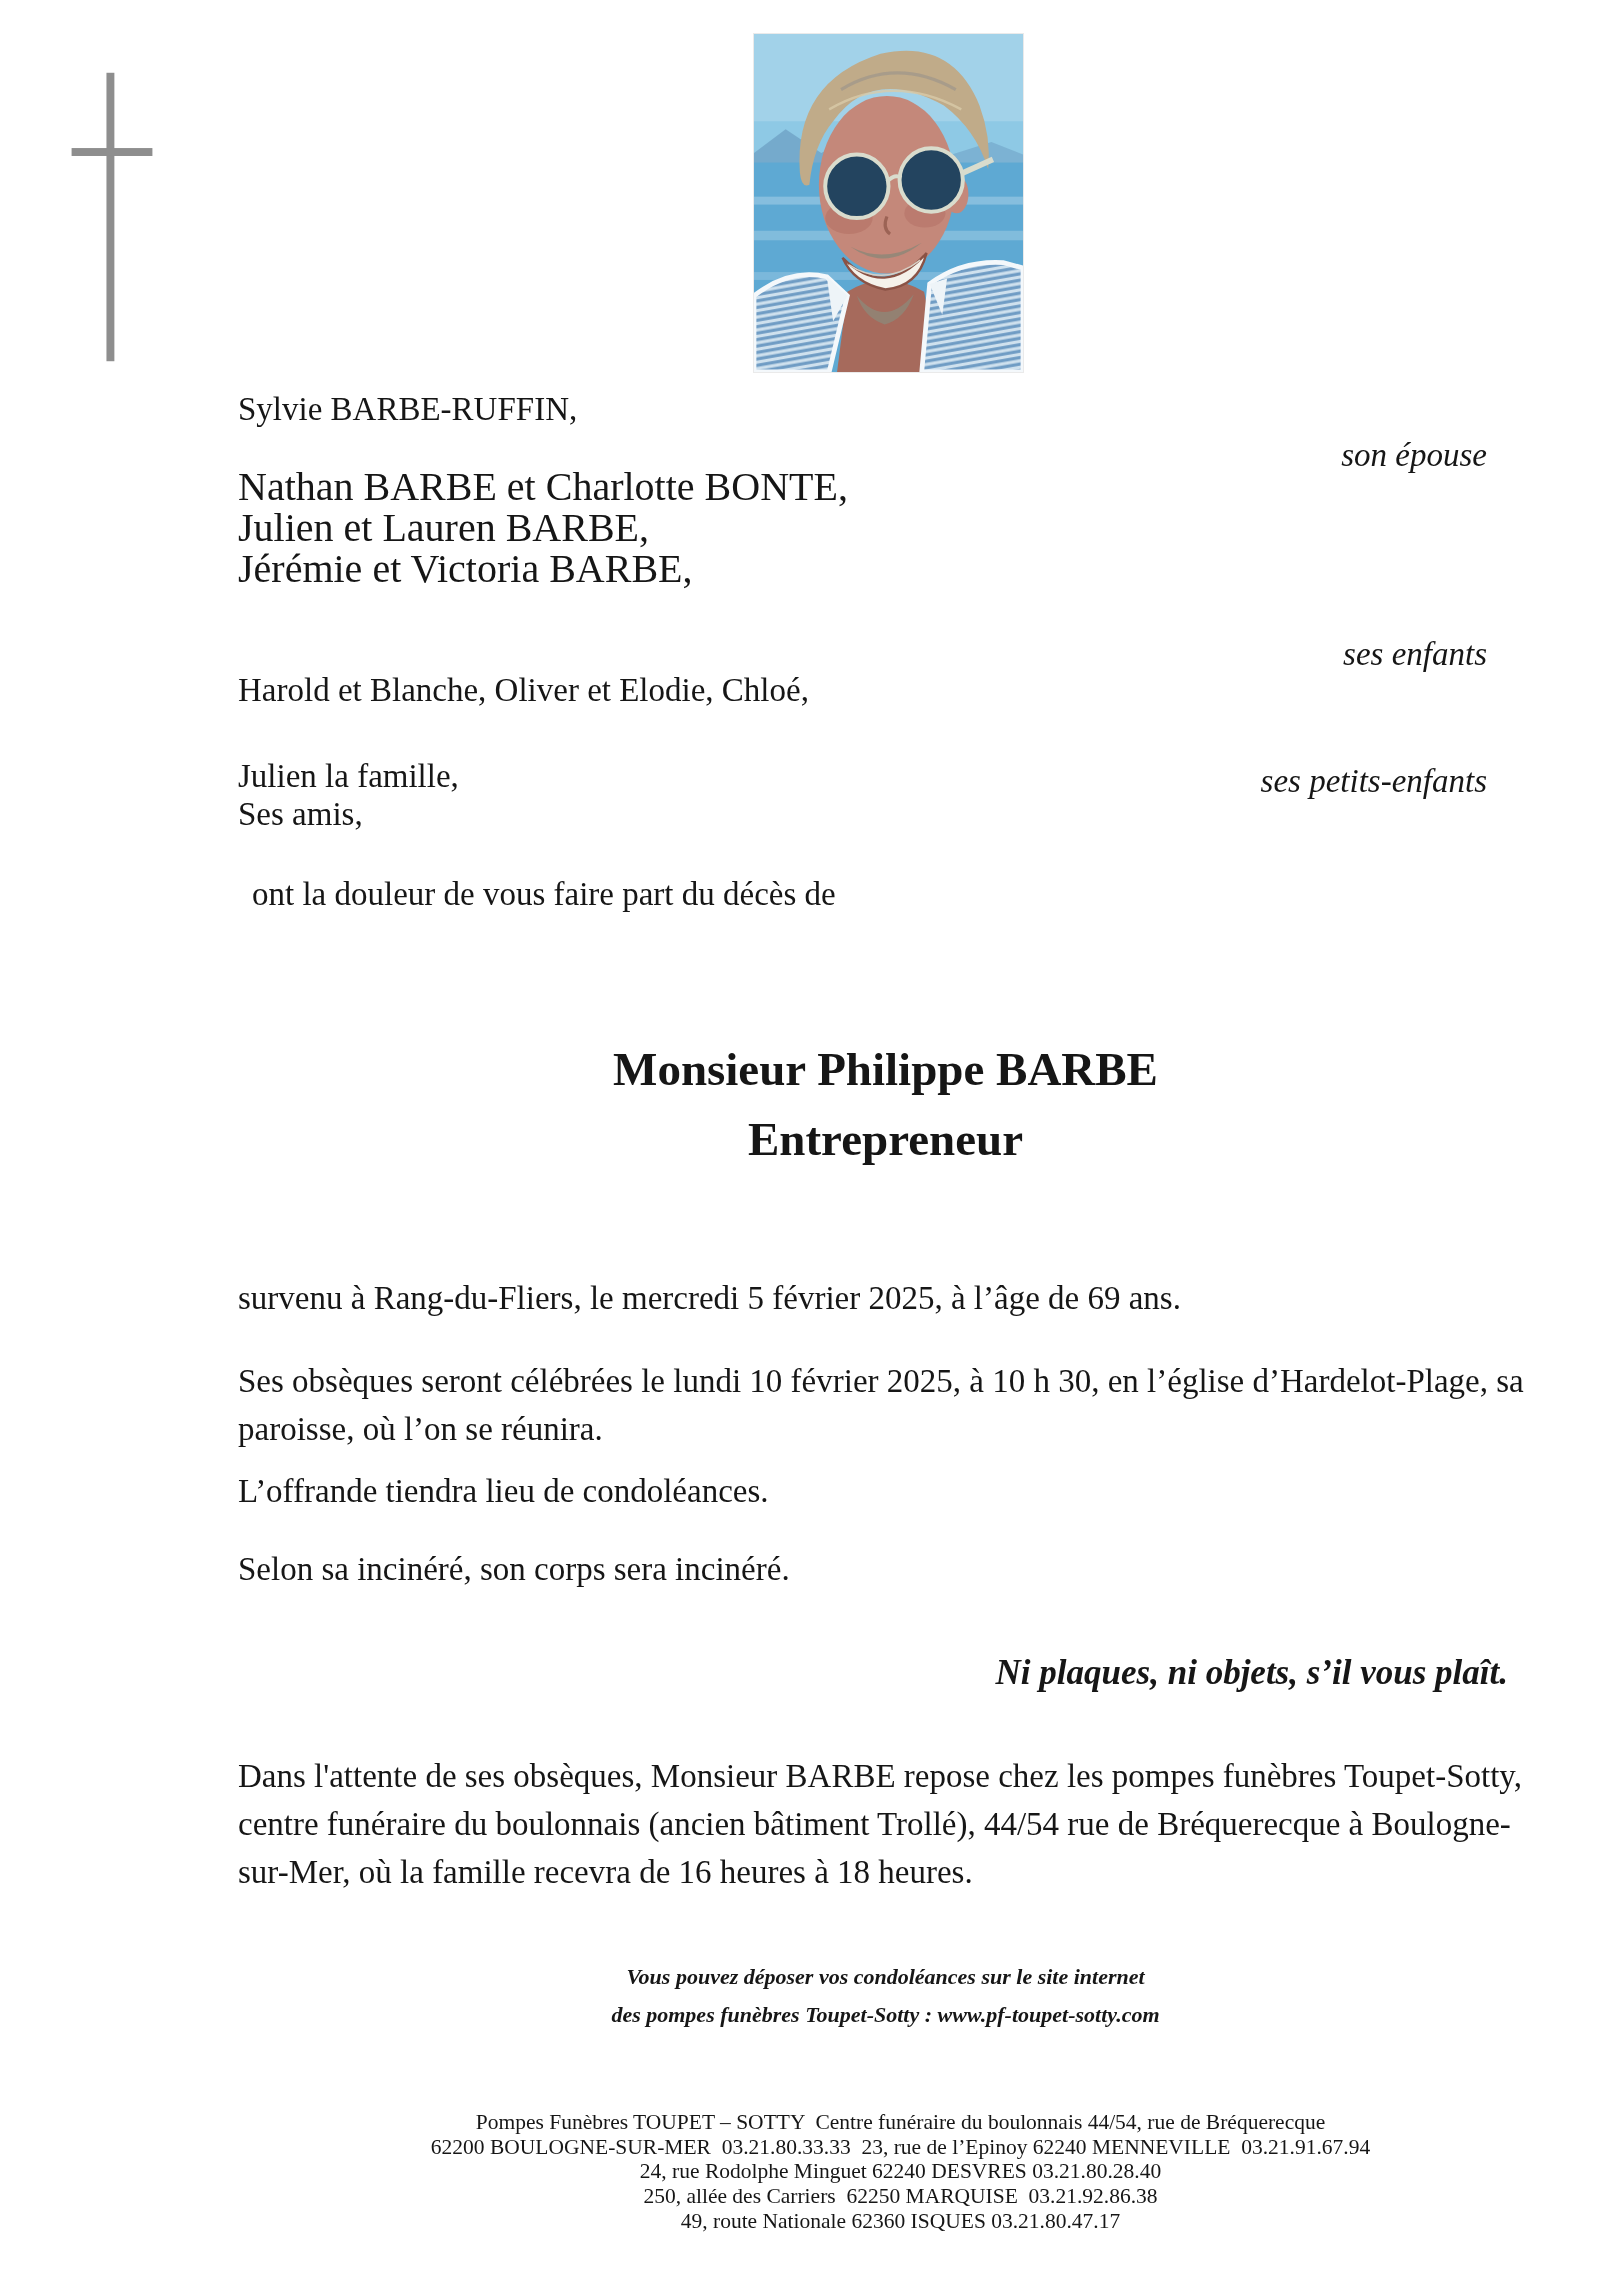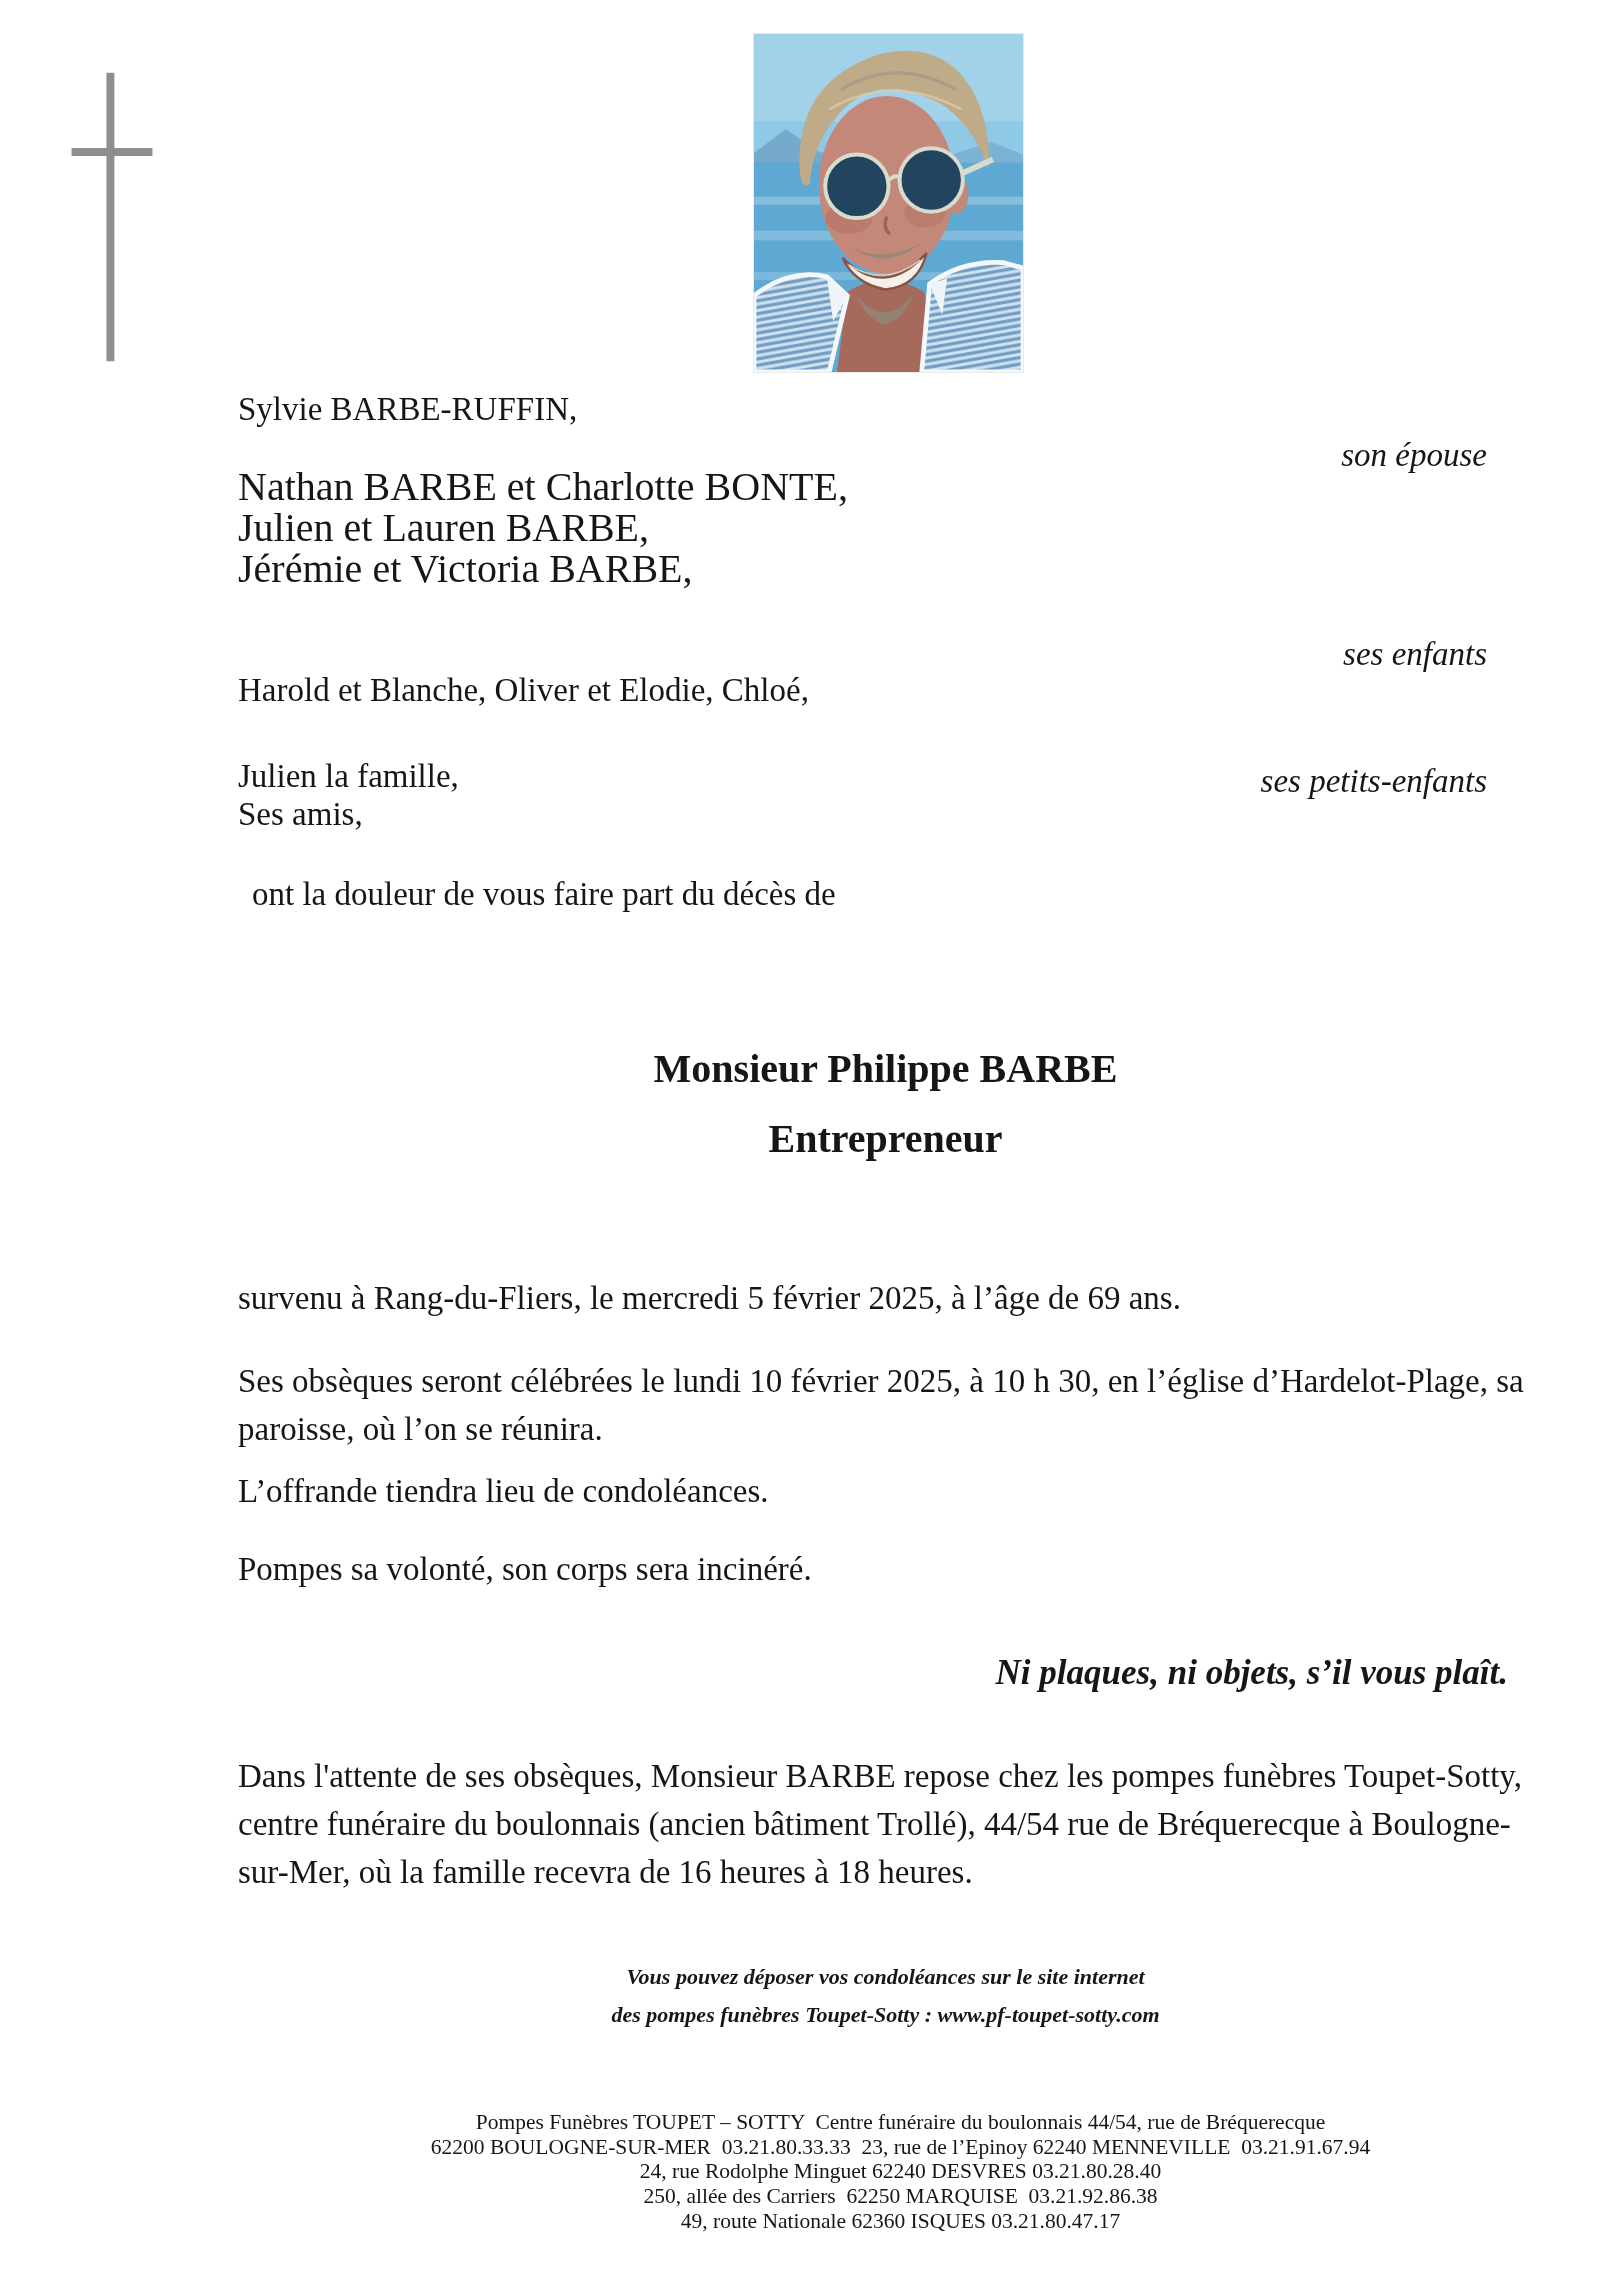--- a/index.html
+++ b/index.html
@@ -8,21 +8,21 @@
     font-family:"Liberation Serif","DejaVu Serif",serif;color:#161616;
     overflow:hidden;
   }
   .abs{position:absolute;}
   .line{font-size:33px;line-height:33px;white-space:nowrap;}
   .ital{font-style:italic;}
   .boldital{font-weight:bold;font-style:italic;}
   .rightlbl{right:137px;text-align:right;}
   .para{font-size:33px;line-height:48px;width:1319px;left:238px;}
   .names{left:238px;font-size:40px;line-height:41px;}
-  .title-line{left:238px;width:1295px;text-align:center;font-weight:bold;font-size:40px;line-height:48px;}
+  .title-line{left:238px;width:1295px;text-align:center;font-weight:bold;font-size:47px;line-height:48px;}
   .center-block{left:238px;width:1295px;text-align:center;}
   .footer-line{left:243px;width:1315px;text-align:center;font-size:21.5px;line-height:25px;white-space:pre-wrap;}
   .photo-frame{left:753px;top:33px;width:271px;height:340px;border:0.8px solid #eaeaea;box-sizing:border-box;}
   .photo-frame svg{display:block;width:100%;height:100%;}
 </style>
 </head>
 <body>
 
 <svg class="abs" style="left:70px;top:72px;" width="84" height="290" viewBox="0 0 106 364">
   <rect x="46" y="0" width="10" height="364" fill="#8e8e8e"></rect>
@@ -89,21 +89,21 @@
 <div class="abs line" style="left:252px;top:878px;">ont la douleur de vous faire part du décès de</div>
 
 <div class="abs title-line" style="top:1045px;">Monsieur Philippe BARBE</div>
 <div class="abs title-line" style="top:1115px;">Entrepreneur</div>
 
 <div class="abs line" style="left:238px;top:1282px;">survenu à Rang-du-Fliers, le mercredi 5 février 2025, à l’âge de 69 ans.</div>
 
 <div class="abs para" style="top:1357px;">Ses obsèques seront célébrées le lundi 10 février 2025, à 10 h 30, en l’église d’Hardelot-Plage, sa paroisse, où l’on se réunira.</div>
 
 <div class="abs line" style="left:238px;top:1475px;">L’offrande tiendra lieu de condoléances.</div>
-<div class="abs line" style="left:238px;top:1553px;">Pompes sa volonté, son corps sera incinéré.</div>
+<div class="abs line" style="left:238px;top:1553px;">Selon sa incinéré, son corps sera incinéré.</div>
 
 <div class="abs boldital" style="right:116px;top:1655px;font-size:35px;line-height:35px;white-space:nowrap;text-align:right;">Ni plaques, ni objets, s’il vous plaît.</div>
 
 <div class="abs para" style="top:1752px;">Dans l'attente de ses obsèques, Monsieur BARBE repose chez les pompes funèbres Toupet-Sotty, centre funéraire du boulonnais (ancien bâtiment Trollé), 44/54 rue de Bréquerecque à Boulogne-sur-Mer, où la famille recevra de 16 heures à 18 heures.</div>
 
 <div class="abs center-block boldital" style="top:1958px;font-size:22px;line-height:38px;">
   <div>Vous pouvez déposer vos condoléances sur le site internet</div>
   <div>des pompes funèbres Toupet-Sotty : www.pf-toupet-sotty.com</div>
 </div>
 

